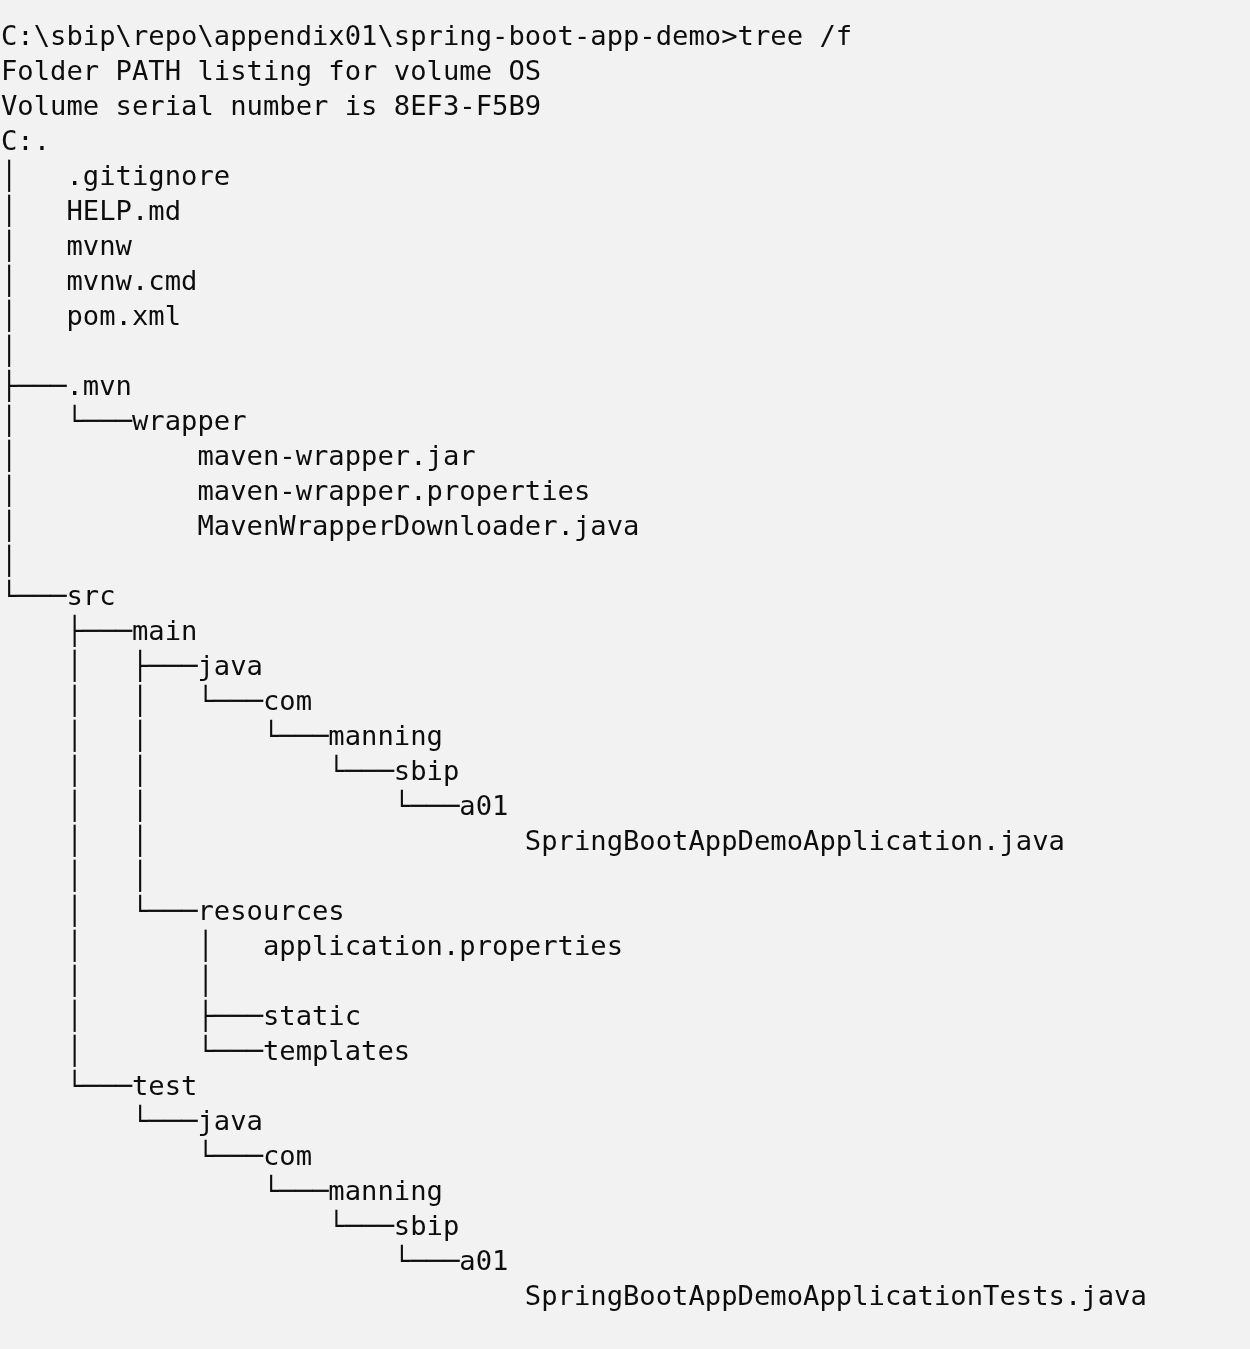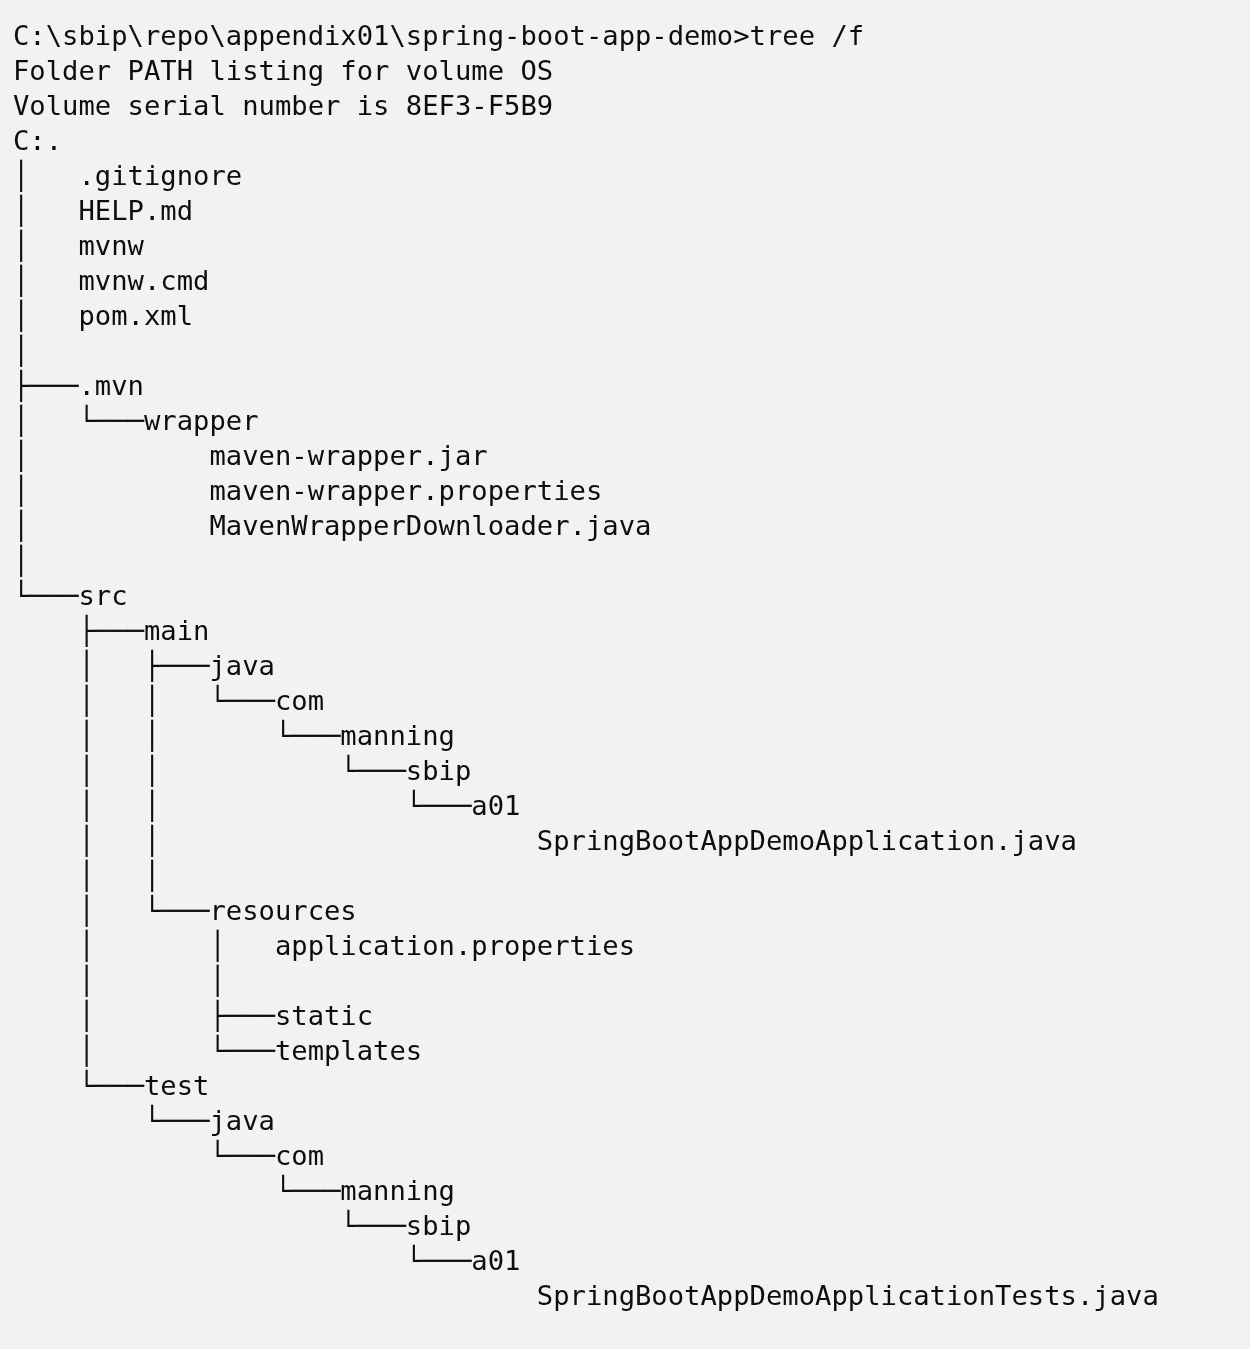--- a/index.html
+++ b/index.html
@@ -18,21 +18,21 @@
     overflow: hidden;
   }
   .screen {
     width: 1250px;
     height: 1349px;
     background: var(--bg);
     overflow: hidden;
   }
   pre.tree-output {
     margin: 0;
-    padding: 18px 0 0 13px;
+    padding: 18px 0 0 1px;
     font-family: "DejaVu Sans Mono", "Liberation Mono", monospace;
     font-size: 27.2px;
     line-height: 35px;
     color: var(--fg);
     font-weight: 400;
   }
   pre.tree-output .line {
     display: block;
     white-space: pre;
     height: 35px;

